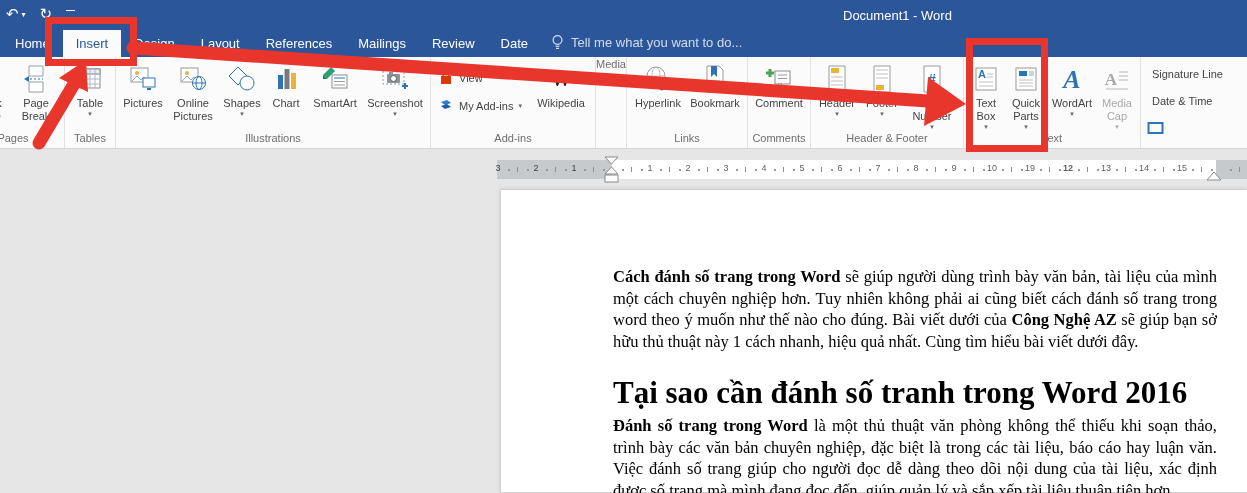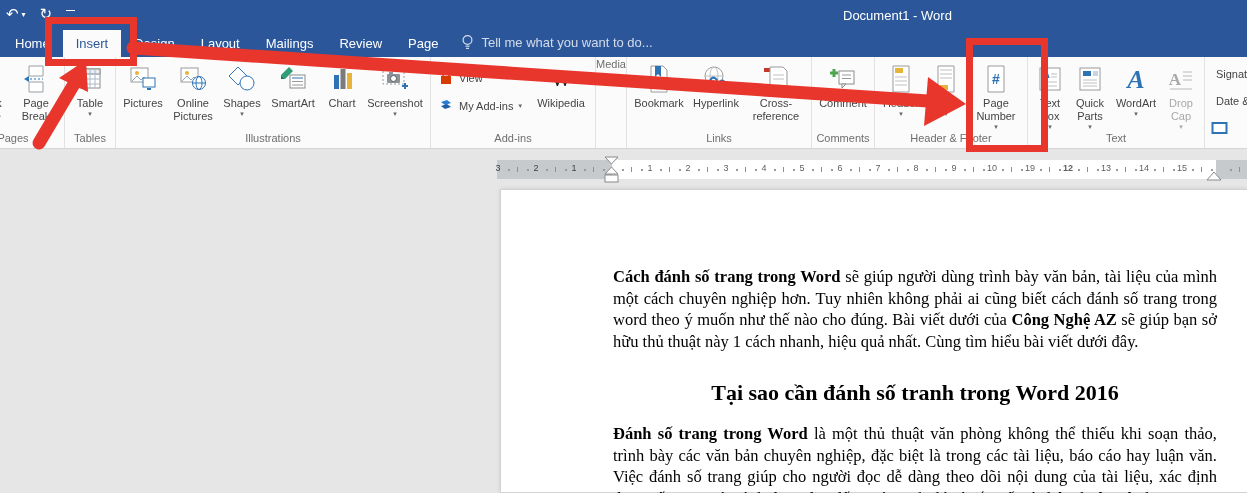--- a/index.html
+++ b/index.html
@@ -47,21 +47,21 @@
   .rm-left  { left:0; width:115px; background:#c6cacd; }
   .rm-mid   { left:115px; width:604px; background:#ffffff; }
   .rm-right { left:719px; width:31px; background:#c6cacd; }
   .rnum { position:absolute; top:3px; font-size:9px; transform:translateX(-50%); font-family:"Liberation Sans",sans-serif; }
   .rtick { position:absolute; top:7px; width:1px; height:5px; background:#8f8f8f; }
   .rdot { position:absolute; top:9px; width:2px; height:2px; background:#9a9a9a; }
   .page { position:absolute; left:500px; top:39px; width:747px; height:304px; background:#fff;
           border:1px solid #d2d2d2; border-right:none; box-shadow:0 0 4px rgba(0,0,0,.12); }
   .doc { position:absolute; left:112px; top:76px; width:604px; font-family:"Liberation Serif", serif;
          font-size:16.5px; line-height:21.5px; color:#000; text-align:justify; }
-  .doc h1 { font-size:22px; line-height:30px; margin-top:26px; margin-bottom:15px; text-align:center;
+  .doc h1 { font-size:31px; line-height:30px; margin-top:26px; margin-bottom:7px; text-align:left;
             font-family:"Liberation Serif", serif; }
 
   
   .hlbox { position:absolute; border:7px solid #e8362d; z-index:60; pointer-events:none; }
   #hl-insert { left:45px; top:17px; width:92px; height:49px; }
   #hl-pagenum { left:966px; top:38px; width:82px; height:114px; }
   #arrows { position:absolute; inset:0; z-index:55; pointer-events:none; }
 </style>
 </head>
 <body>
@@ -82,23 +82,24 @@
         <span class="mini">▾</span>
       </span>
     </div>
     <div class="doc-title">Document1 - Word</div>
 
     <div class="tabs">
       <span class="tab">Home</span>
       <span class="tab active">Insert</span>
       <span class="tab">Design</span>
       <span class="tab">Layout</span>
+      <span class="tab">References</span>
       <span class="tab">Mailings</span>
       <span class="tab">Review</span>
-      <span class="tab">Page</span>
+      <span class="tab">Date</span>
       <span class="tellme">
         <svg width="13" height="17" viewBox="0 0 13 17">
           <circle cx="6.5" cy="6" r="4.4" fill="none" stroke="rgba(255,255,255,.8)" stroke-width="1.2"></circle>
           <line x1="4.5" y1="12.2" x2="8.5" y2="12.2" stroke="rgba(255,255,255,.8)" stroke-width="1.2"></line>
           <line x1="5" y1="14.4" x2="8" y2="14.4" stroke="rgba(255,255,255,.8)" stroke-width="1.2"></line>
         </svg>
         <span>Tell me what you want to do...</span>
       </span>
     </div>
   </div>
@@ -185,43 +186,43 @@
         <div class="bigbtn" style="width:46px">
           <span class="bicon">
             <svg width="32" height="32" viewBox="0 0 32 32">
                   <polygon points="12,4 21,13 12,22 3,13" fill="#fff" stroke="#2e74b5"></polygon>
                   <circle cx="21" cy="20" r="7" fill="#fff" stroke="#2e74b5"></circle>
                 </svg>
           </span>
           <span class="blabel">Shapes</span>
           <span class="dd">▾</span>
         </div>
+        <div class="bigbtn" style="width:42px">
+          <span class="bicon">
+            <svg width="32" height="32" viewBox="0 0 32 32">
+                  <rect x="8" y="12" width="5" height="14" fill="#2e74b5"></rect>
+                  <rect x="14.5" y="6" width="5" height="20" fill="#7b7b7b"></rect>
+                  <rect x="21" y="10" width="5" height="16" fill="#e8b339"></rect>
+                </svg>
+          </span>
+          <span class="blabel">Chart</span>
+        </div>
         <div class="bigbtn" style="width:56px">
           <span class="bicon">
             <svg width="32" height="32" viewBox="0 0 32 32">
                   <polygon points="4,12 12,4 16,8 8,16" fill="#2f9e77"></polygon>
                   <polygon points="4,12 8,16 4,16" fill="#1d7a58"></polygon>
                   <rect x="13" y="12" width="15" height="13" fill="#fff" stroke="#8b8b8b"></rect>
                   <line x1="15" y1="15" x2="26" y2="15" stroke="#2e74b5"></line>
                   <line x1="15" y1="18.5" x2="26" y2="18.5" stroke="#9a9a9a"></line>
                   <line x1="15" y1="22" x2="26" y2="22" stroke="#9a9a9a"></line>
                 </svg>
           </span>
           <span class="blabel">SmartArt</span>
         </div>
-        <div class="bigbtn" style="width:42px">
-          <span class="bicon">
-            <svg width="32" height="32" viewBox="0 0 32 32">
-                  <rect x="8" y="12" width="5" height="14" fill="#2e74b5"></rect>
-                  <rect x="14.5" y="6" width="5" height="20" fill="#7b7b7b"></rect>
-                  <rect x="21" y="10" width="5" height="16" fill="#e8b339"></rect>
-                </svg>
-          </span>
-          <span class="blabel">Chart</span>
-        </div>
         <div class="bigbtn" style="width:64px">
           <span class="bicon">
             <svg width="32" height="32" viewBox="0 0 32 32">
                   <rect x="4" y="6" width="21" height="15" fill="none" stroke="#9a9a9a" stroke-dasharray="2 2"></rect>
                   <rect x="8" y="11" width="13" height="9" rx="1" fill="#8d9399"></rect>
                   <circle cx="14.5" cy="15.5" r="3" fill="#fff" stroke="#5a5f64"></circle>
                   <rect x="10" y="9" width="4" height="2" fill="#8d9399"></rect>
                   <line x1="26" y1="20" x2="26" y2="26" stroke="#2e74b5" stroke-width="2"></line>
                   <line x1="23" y1="23" x2="29" y2="23" stroke="#2e74b5" stroke-width="2"></line>
                 </svg>
@@ -263,53 +264,41 @@
       </div>
       <div class="glabel">Add-ins</div>
     </div>
 
     <div class="rgroup">
       <div class="glabel">Media</div>
     </div>
 
     <div class="rgroup">
       <div class="rbtns">
+        <div class="bigbtn" style="width:56px">
+          <span class="bicon">
+            <svg width="32" height="32" viewBox="0 0 32 32">
+                  <circle cx="14" cy="13" r="9" fill="#fff" stroke="#9a9a9a"></circle>
+                  <ellipse cx="14" cy="13" rx="4" ry="9" fill="none" stroke="#c0c0c0"></ellipse>
+                  <line x1="5" y1="13" x2="23" y2="13" stroke="#c0c0c0"></line>
+                  <path d="M16 22a3.2 3.2 0 0 1 4.5-4.5l2 2M25 20.5a3.2 3.2 0 0 1 4.5 4.5l-2.5 2.5a3.2 3.2 0 0 1-4.5-4.5" transform="translate(-5 -2)" fill="none" stroke="#2e74b5" stroke-width="2"></path>
+                </svg>
+          </span>
+          <span class="blabel">Hyperlink</span>
+        </div>
         <div class="bigbtn" style="width:58px">
           <span class="bicon">
             <svg width="32" height="32" viewBox="0 0 32 32">
                   <path d="M8 3h12l4 4v22H8z" fill="#fff" stroke="#9a9a9a"></path>
                   <polygon points="12,3 18,3 18,14 15,11 12,14" fill="#2e74b5"></polygon>
                   <line x1="11" y1="18" x2="21" y2="18" stroke="#c0c0c0"></line>
                   <line x1="11" y1="22" x2="21" y2="22" stroke="#c0c0c0"></line>
                 </svg>
           </span>
           <span class="blabel">Bookmark</span>
-        </div>
-        <div class="bigbtn" style="width:56px">
-          <span class="bicon">
-            <svg width="32" height="32" viewBox="0 0 32 32">
-                  <circle cx="14" cy="13" r="9" fill="#fff" stroke="#9a9a9a"></circle>
-                  <ellipse cx="14" cy="13" rx="4" ry="9" fill="none" stroke="#c0c0c0"></ellipse>
-                  <line x1="5" y1="13" x2="23" y2="13" stroke="#c0c0c0"></line>
-                  <path d="M16 22a3.2 3.2 0 0 1 4.5-4.5l2 2M25 20.5a3.2 3.2 0 0 1 4.5 4.5l-2.5 2.5a3.2 3.2 0 0 1-4.5-4.5" transform="translate(-5 -2)" fill="none" stroke="#2e74b5" stroke-width="2"></path>
-                </svg>
-          </span>
-          <span class="blabel">Hyperlink</span>
-        </div>
-        <div class="bigbtn" style="width:64px">
-          <span class="bicon">
-            <svg width="32" height="32" viewBox="0 0 32 32">
-                  <rect x="4" y="5" width="7" height="4" fill="#c0392b"></rect>
-                  <path d="M10 4h13l4 4v20H10z" fill="#fff" stroke="#9a9a9a"></path>
-                  <line x1="13" y1="12" x2="24" y2="12" stroke="#c0c0c0"></line>
-                  <line x1="13" y1="16" x2="24" y2="16" stroke="#c0c0c0"></line>
-                  <path d="M14 25h8m0 0l-3-3m3 3l-3 3" stroke="#2e74b5" fill="none" stroke-width="1.6"></path>
-                </svg>
-          </span>
-          <span class="blabel">Cross-reference</span>
         </div>
       </div>
       <div class="glabel">Links</div>
     </div>
 
     <div class="rgroup">
       <div class="rbtns">
         <div class="bigbtn" style="width:56px">
           <span class="bicon">
             <svg width="32" height="32" viewBox="0 0 32 32">
@@ -411,21 +400,21 @@
         <div class="bigbtn disabled" style="width:40px">
           <span class="bicon">
             <svg width="32" height="32" viewBox="0 0 32 32">
                   <text x="10" y="22" text-anchor="middle" font-size="17" font-weight="bold" fill="#a8a8a8" font-family="Liberation Serif, serif">A</text>
                   <line x1="18" y1="9" x2="27" y2="9" stroke="#b8b8b8"></line>
                   <line x1="18" y1="13" x2="27" y2="13" stroke="#b8b8b8"></line>
                   <line x1="18" y1="17" x2="27" y2="17" stroke="#b8b8b8"></line>
                   <line x1="5" y1="26" x2="27" y2="26" stroke="#b8b8b8"></line>
                 </svg>
           </span>
-          <span class="blabel">Drop Cap</span>
+          <span class="blabel">Media Cap</span>
           <span class="dd">▾</span>
         </div>
       </div>
       <div class="glabel">Text</div>
     </div>
 
     <div class="rightcol">
       <span class="smallbtn">
         <svg width="18" height="18" viewBox="0 0 18 18">
               <rect x="2" y="2" width="13" height="13" fill="#fff" stroke="#9a9a9a"></rect>

